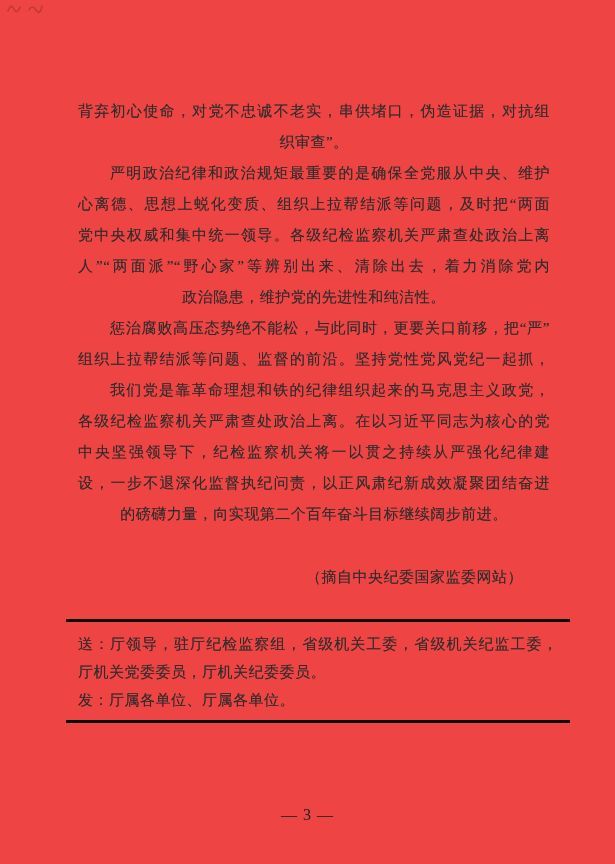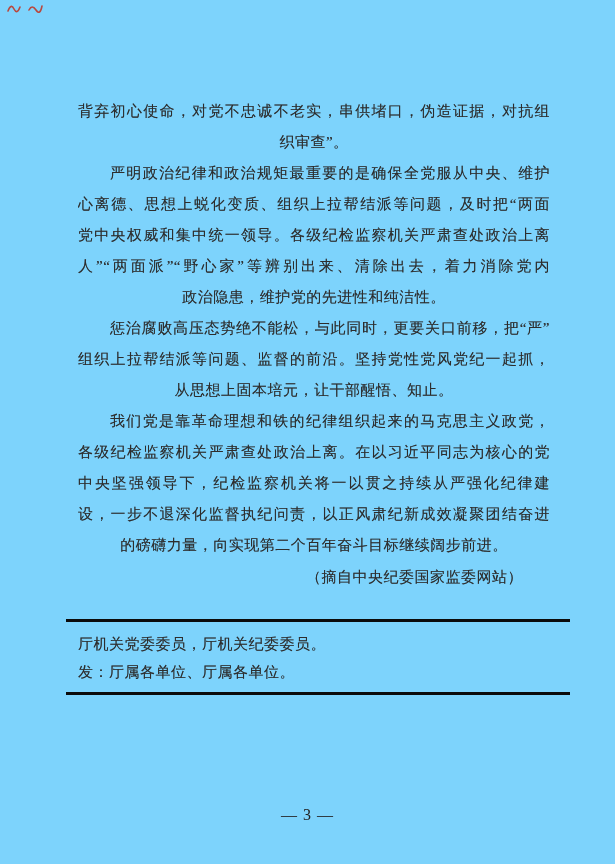--- a/index.html
+++ b/index.html
@@ -1,19 +1,19 @@
 <!DOCTYPE html>
 <html><head>
 <meta charset="utf-8">
 <style>
   html,body{margin:0;padding:0;background:#ffffff;}
   .page{
     position:relative;
     width:615px;height:864px;
-    background:#7dd3fc;
+    background:#ef4444;
     overflow:hidden;
     font-family:"Liberation Serif","DejaVu Serif",serif;
     color:#2d2d2d;
   }
   .red-marks{
     position:absolute;left:5px;top:1px;width:40px;height:14px;
     opacity:.9;
   }
   .body-text{
     position:absolute;left:78px;top:96px;width:472px;
@@ -64,33 +64,33 @@
 
   <div class="line fill">背弃初心使命，对党不忠诚不老实，串供堵口，伪造证据，对抗组</div>
       <div class="line">织审查”。</div>
       <div class="line indent fill">严明政治纪律和政治规矩最重要的是确保全党服从中央、维护</div>
       <div class="line fill">心离德、思想上蜕化变质、组织上拉帮结派等问题，及时把“两面</div>
       <div class="line fill">党中央权威和集中统一领导。各级纪检监察机关严肃查处政治上离</div>
       <div class="line fill">人”“两面派”“野心家”等辨别出来、清除出去，着力消除党内</div>
       <div class="line">政治隐患，维护党的先进性和纯洁性。</div>
       <div class="line indent fill">惩治腐败高压态势绝不能松，与此同时，更要关口前移，把“严”</div>
       <div class="line fill">组织上拉帮结派等问题、监督的前沿。坚持党性党风党纪一起抓，</div>
-      <div class="line">从思想上固本培元，让干部醒悟、知止。</div>
       <div class="line indent fill">我们党是靠革命理想和铁的纪律组织起来的马克思主义政党，</div>
       <div class="line fill">各级纪检监察机关严肃查处政治上离。在以习近平同志为核心的党</div>
       <div class="line fill">中央坚强领导下，纪检监察机关将一以贯之持续从严强化纪律建</div>
       <div class="line fill">设，一步不退深化监督执纪问责，以正风肃纪新成效凝聚团结奋进</div>
       <div class="line">的磅礴力量，向实现第二个百年奋斗目标继续阔步前进。</div>
     </div>
 
   <div class="attribution">
     <div class="attribution-inner">（摘自中央纪委国家监委网站）</div>
   </div>
 
   <div class="distribution">
 
+  <div class="dist-line fill">送：厅领导，驻厅纪检监察组，省级机关工委，省级机关纪监工委，</div>
       <div class="dist-line">厅机关党委委员，厅机关纪委委员。</div>
       <div class="dist-line">发：厅属各单位、厅属各单位。</div>
     </div>
 
   <div class="page-number">— 3 —</div>
 
 </div>
 
 </body></html>

